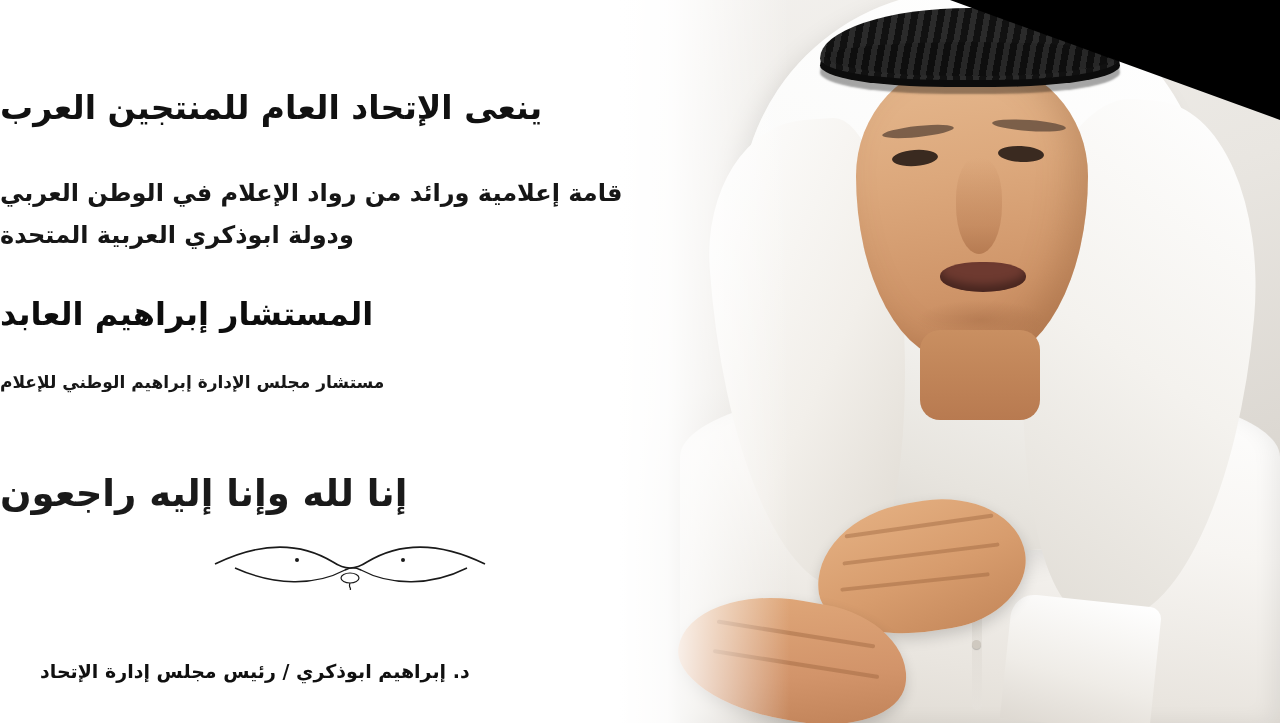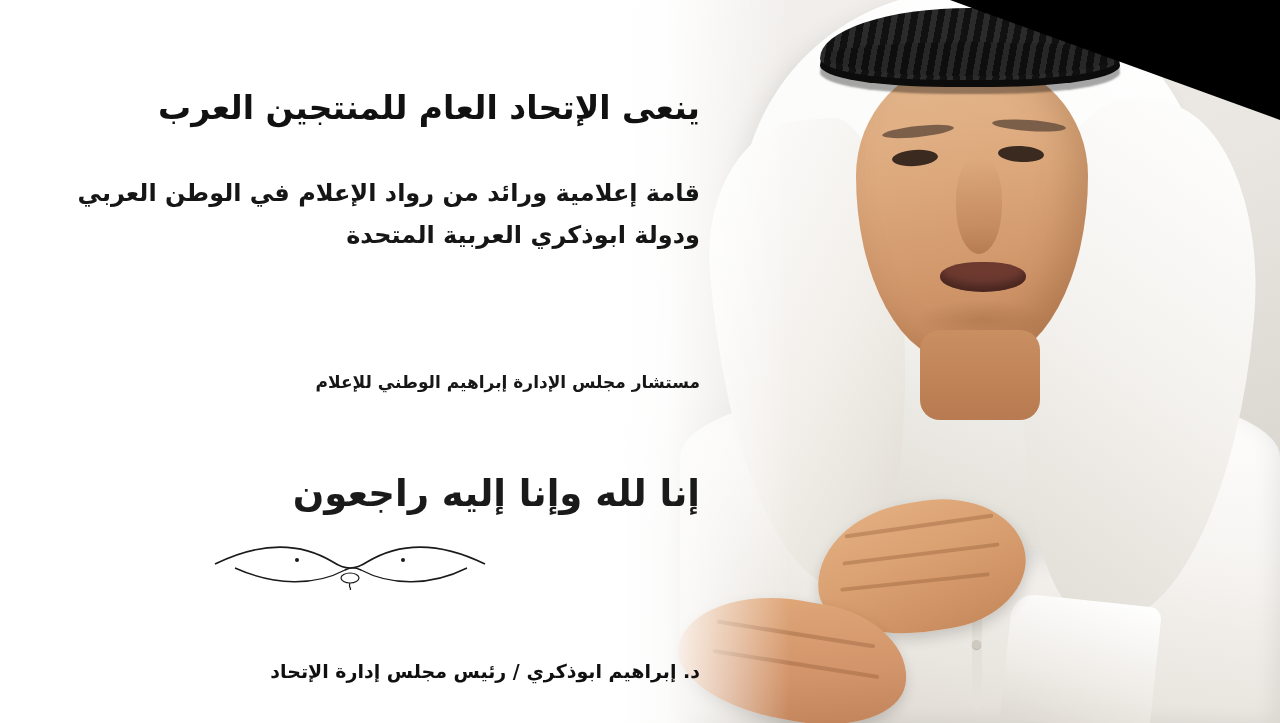--- a/index.html
+++ b/index.html
@@ -253,21 +253,21 @@
 
   
   .text-panel {
     position: absolute;
     top: 0;
     left: 0;
     width: 700px;
     height: 723px;
     z-index: 6;
     direction: rtl;
-    text-align: right;
+    text-align: left;
   }
 
   .headline {
     position: absolute;
     top: 86px;
     right: 0;
     left: 0;
     font-size: 33px;
     font-weight: 700;
     color: #111111;
@@ -334,20 +334,21 @@
   }
 
   .signature {
     position: absolute;
     top: 660px;
     right: 0;
     left: 0;
     font-size: 19px;
     font-weight: 700;
     color: #101010;
+    padding-left: 40px;
   }
 </style>
 </head>
 <body>
 
 <div class="canvas">
 
   <div class="photo-area">
     <div class="photo-bg"></div>
     <div class="bg-blur-shape-a"></div>
@@ -391,20 +392,21 @@
 
   <div class="text-panel">
 
     <div class="headline">ينعى الإتحاد العام للمنتجين العرب</div>
 
     <div class="subline-wrap">
       <span class="subline-1">قامة إعلامية ورائد من رواد الإعلام في الوطن العربي</span>
       <span class="subline-2">ودولة ابوذكري العربية المتحدة</span>
     </div>
 
+    <div class="name">المستشار إبراهيم العابد</div>
 
     <div class="role">مستشار مجلس الإدارة إبراهيم الوطني للإعلام</div>
 
     <div class="calligraphy">
       <div class="calligraphy-text">إنا لله وإنا إليه راجعون</div>
       <div class="flourish">
         <svg width="290" height="52" viewBox="0 0 290 52" fill="none" aria-hidden="true">
           <path d="M10 26 C 55 4, 95 4, 128 24 C 140 32, 150 32, 162 24 C 195 4, 235 4, 280 26" stroke="#1a1a1a" stroke-width="1.6" fill="none"></path>
           <path d="M30 30 C 70 48, 110 48, 140 32 C 146 29, 150 29, 156 32 C 186 48, 226 48, 262 30" stroke="#1a1a1a" stroke-width="1.4" fill="none"></path>
           <ellipse cx="145" cy="40" rx="9" ry="5" stroke="#1a1a1a" stroke-width="1.2" fill="none"></ellipse>

